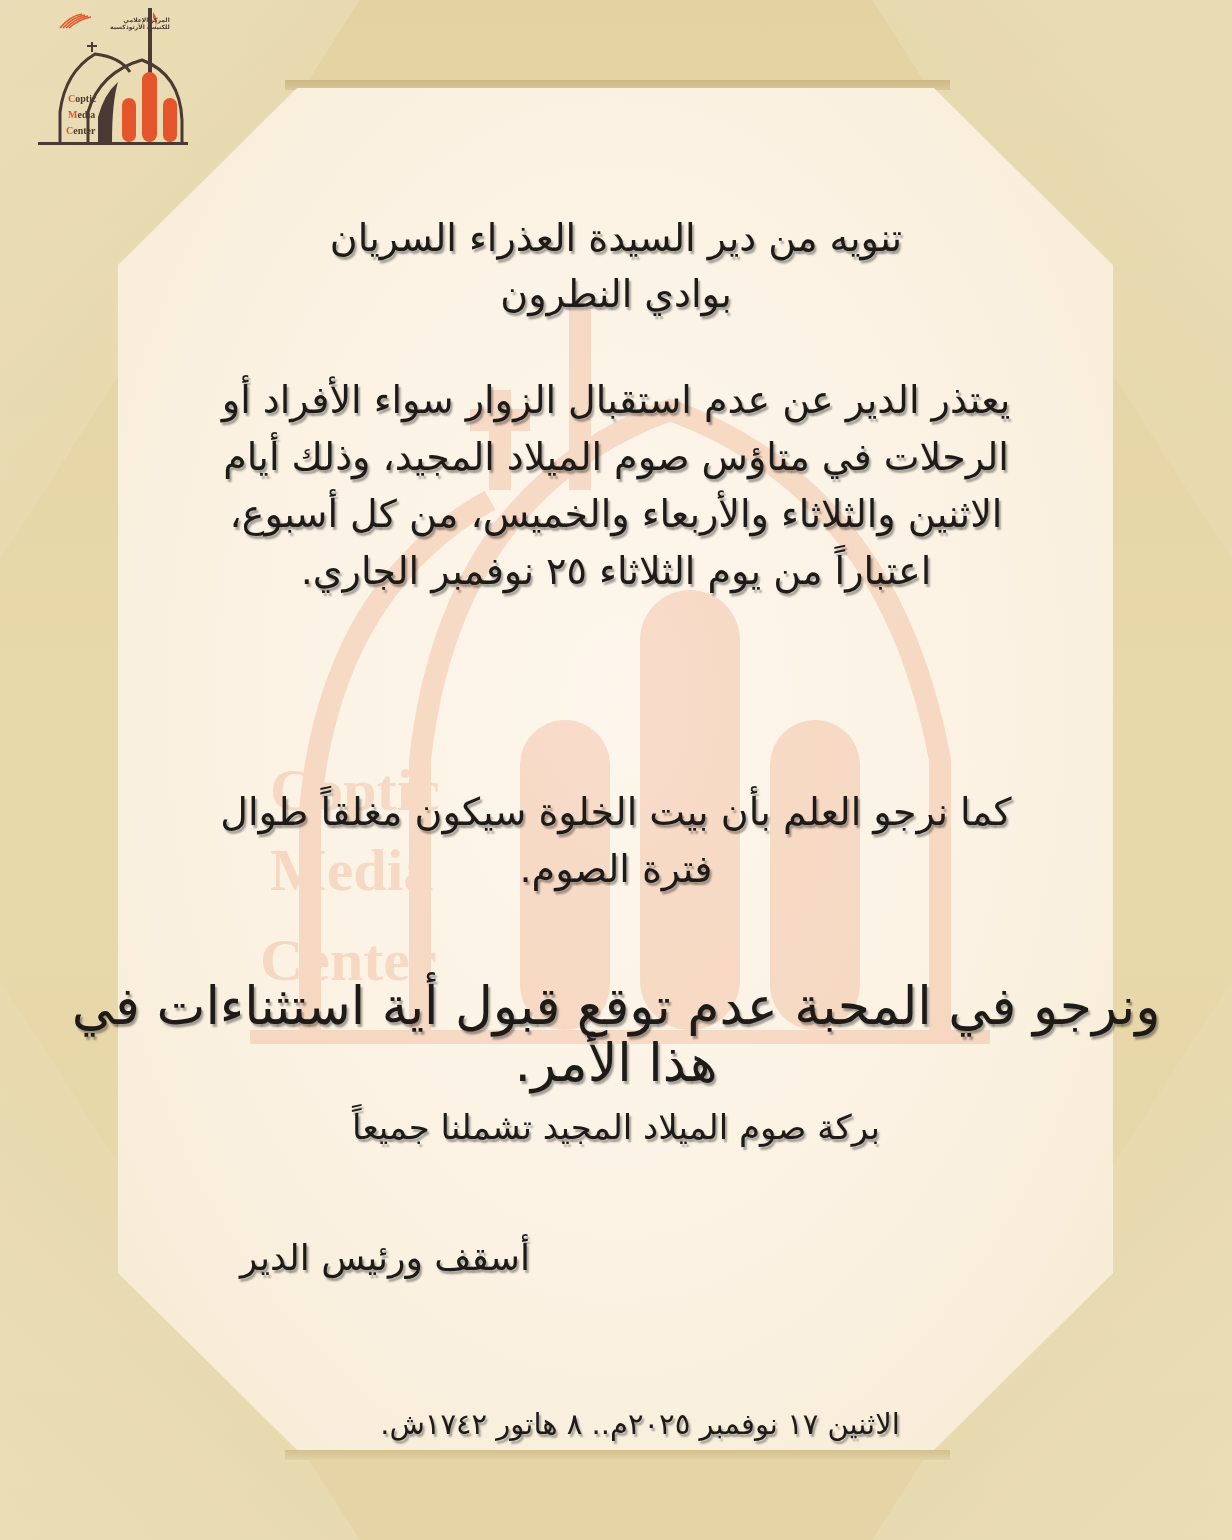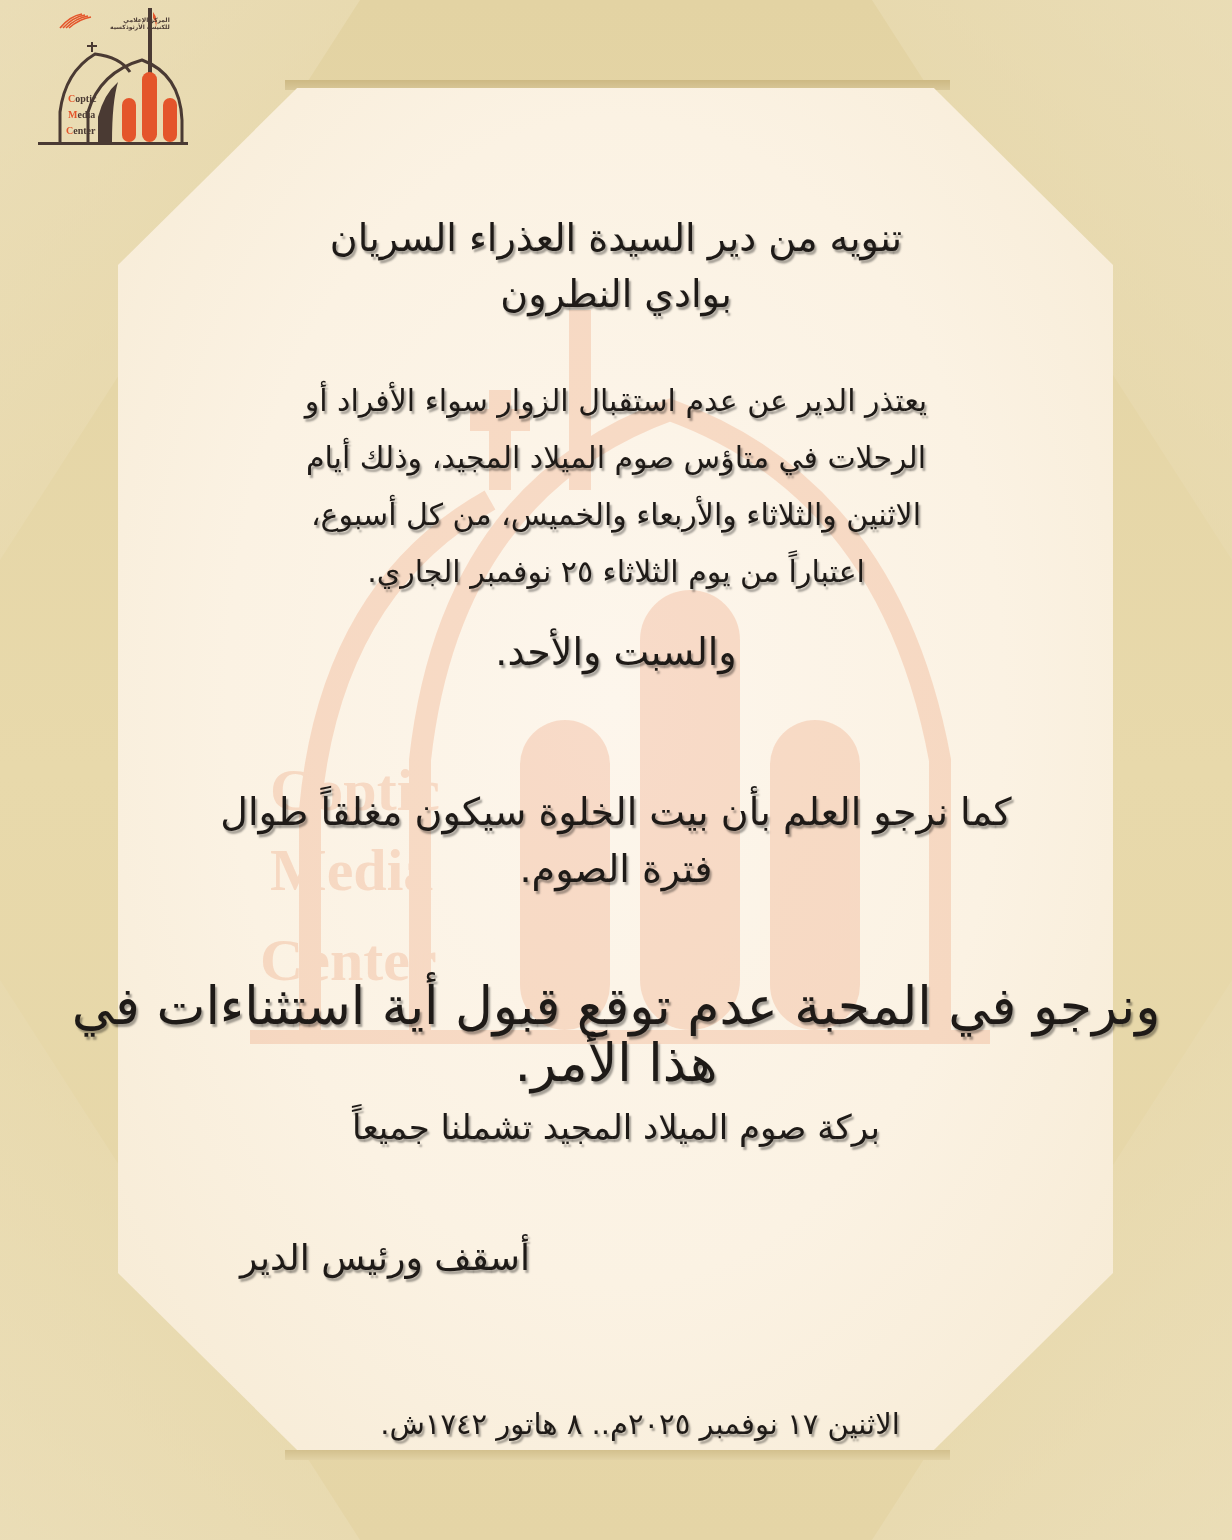--- a/index.html
+++ b/index.html
@@ -149,21 +149,21 @@
       display: block;
       white-space: nowrap;
     }
     .title {
       top: 190px;
       font-size: 38px;
       line-height: 56px;
     }
     .para1 {
       top: 352px;
-      font-size: 30px;
+      font-size: 38px;
       line-height: 57px;
     }
     .para2 {
       top: 604px;
       font-size: 38px;
       line-height: 57px;
     }
     .para3 {
       top: 764px;
       font-size: 38px;
@@ -276,21 +276,20 @@
   </div>
 
   <div class="block para1">
     <span class="line">يعتذر الدير عن عدم استقبال الزوار سواء الأفراد أو</span>
     <span class="line">الرحلات في متاؤس صوم الميلاد المجيد، وذلك أيام</span>
     <span class="line">الاثنين والثلاثاء والأربعاء والخميس، من كل أسبوع،</span>
     <span class="line">اعتباراً من يوم الثلاثاء ٢٥ نوفمبر الجاري.</span>
   </div>
 
   <div class="block para2">
-    <span class="line">والسبت والأحد.</span>
   </div>
 
   <div class="block para3">
     <span class="line">كما نرجو العلم بأن بيت الخلوة سيكون مغلقاً طوال</span>
     <span class="line">فترة الصوم.</span>
   </div>
 
   <div class="block para4">
     <span class="line">ونرجو في المحبة عدم توقع قبول أية استثناءات في</span>
     <span class="line">هذا الأمر.</span>

